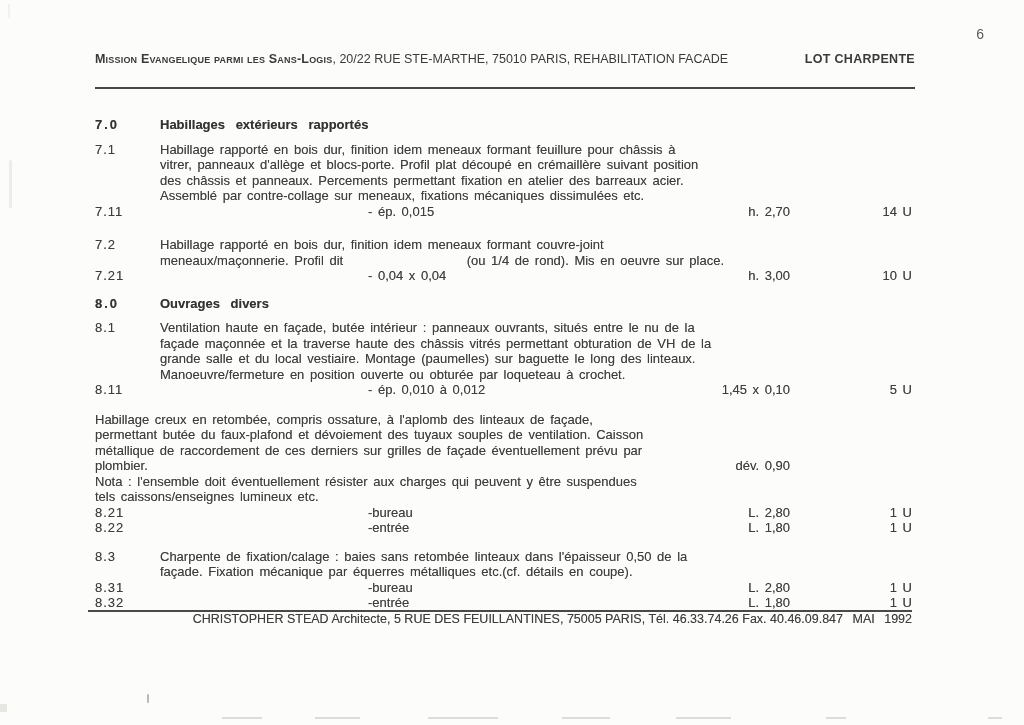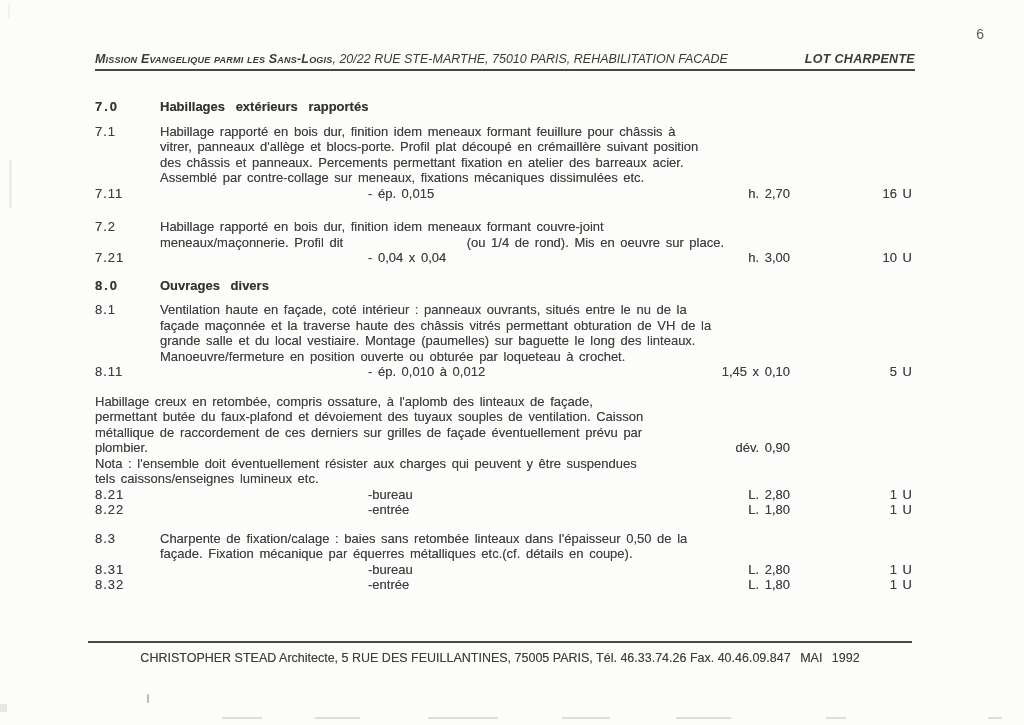--- a/index.html
+++ b/index.html
@@ -15,25 +15,24 @@
   .page-number{
     position:absolute;top:26px;right:40px;
     font-size:14px;color:#5a5a5a;
   }
   .doc{
     position:absolute;left:95px;top:52px;width:820px;
   }
   .doc-header{
     display:flex;justify-content:space-between;align-items:baseline;
     border-bottom:2px solid #474745;
-    padding-bottom:3px;
+    padding-bottom:21px;
     font-size:12.5px;
     color:#3a3a38;
     white-space:nowrap;
-    font-style:italic;
   }
   .doc-title{font-weight:bold;font-variant:small-caps;letter-spacing:.2px;}
   .doc-address{font-weight:normal;}
   .doc-lot{font-weight:bold;letter-spacing:.3px;}
   .body-rows{margin-top:16px;}
   .row{
     position:relative;
     display:flex;
     font-size:13px;
     line-height:15.5px;
@@ -58,24 +57,23 @@
   }
   .heading-row{font-weight:bold;color:#333331;}
   .heading-row .num{letter-spacing:2px;}
   .heading-row .desc{word-spacing:7px;}
   .mb10{margin-bottom:9px;margin-top:28px;}
   .mt18{margin-top:18px;}
   .mt12{margin-top:12px;}
   .mt14{margin-top:14px;}
   .mt13{margin-top:13px;}
   .footer{
-    position:absolute;left:88px;top:641px;width:824px;
+    position:absolute;left:88px;top:610px;width:824px;
     border-top:2px solid #4a4a48;
-    padding-top:8px;
-    display:flex;justify-content:center;
+    display:flex;justify-content:flex-end;
     font-size:12.5px;color:#3e3e3c;
     white-space:nowrap;
     text-shadow:0 0 .4px rgba(62,62,62,.5);
   }
   .footer-date{word-spacing:6px;}
   
   .artifact{position:absolute;pointer-events:none;}
   .a-left-streak{left:9px;top:160px;width:3px;height:48px;background:#ecece9;border-radius:2px;}
   .a-topleft{left:8px;top:4px;width:2px;height:14px;background:#f4f0ee;}
   .a-tick{left:147px;top:694px;width:2px;height:9px;background:#b9b9b5;border-radius:1px;}
@@ -117,21 +115,21 @@
           <div class="line">vitrer, panneaux d'allège et blocs-porte. Profil plat découpé en crémaillère suivant position</div>
           <div class="line">des châssis et panneaux. Percements permettant fixation en atelier des barreaux acier.</div>
           <div class="line">Assemblé par contre-collage sur meneaux, fixations mécaniques dissimulées etc.</div>
         </div>
       </div>
 
       <div class="row">
         <div class="num">7.11</div>
         <div class="desc"><span class="sub-label">- ép. 0,015</span></div>
         <div class="dim">h. 2,70</div>
-        <div class="qty">16 U</div>
+        <div class="qty">14 U</div>
       </div>
 
       <div class="row mt18">
         <div class="num">7.2</div>
         <div class="desc">
           <div class="line">Habillage rapporté en bois dur, finition idem meneaux formant couvre-joint</div>
           <div class="line">meneaux/maçonnerie. Profil dit&nbsp;&nbsp;&nbsp;&nbsp;&nbsp;&nbsp;&nbsp;&nbsp;&nbsp;&nbsp;&nbsp;&nbsp;&nbsp;&nbsp;&nbsp;&nbsp;&nbsp;&nbsp;&nbsp;&nbsp;&nbsp;&nbsp;(ou 1/4 de rond). Mis en oeuvre sur place.</div>
         </div>
       </div>
 
@@ -143,21 +141,21 @@
       </div>
 
       <div class="row heading-row mt12 mb10">
         <div class="num">8.0</div>
         <div class="desc">Ouvrages divers</div>
       </div>
 
       <div class="row">
         <div class="num">8.1</div>
         <div class="desc">
-          <div class="line">Ventilation haute en façade, coté intérieur : panneaux ouvrants, situés entre le nu de la</div>
+          <div class="line">Ventilation haute en façade, butée intérieur : panneaux ouvrants, situés entre le nu de la</div>
           <div class="line">façade maçonnée et la traverse haute des châssis vitrés permettant obturation de VH de la</div>
           <div class="line">grande salle et du local vestiaire. Montage (paumelles) sur baguette le long des linteaux.</div>
           <div class="line">Manoeuvre/fermeture en position ouverte ou obturée par loqueteau à crochet.</div>
         </div>
       </div>
 
       <div class="row">
         <div class="num">8.11</div>
         <div class="desc"><span class="sub-label">- ép. 0,010 à 0,012</span></div>
         <div class="dim">1,45 x 0,10</div>

